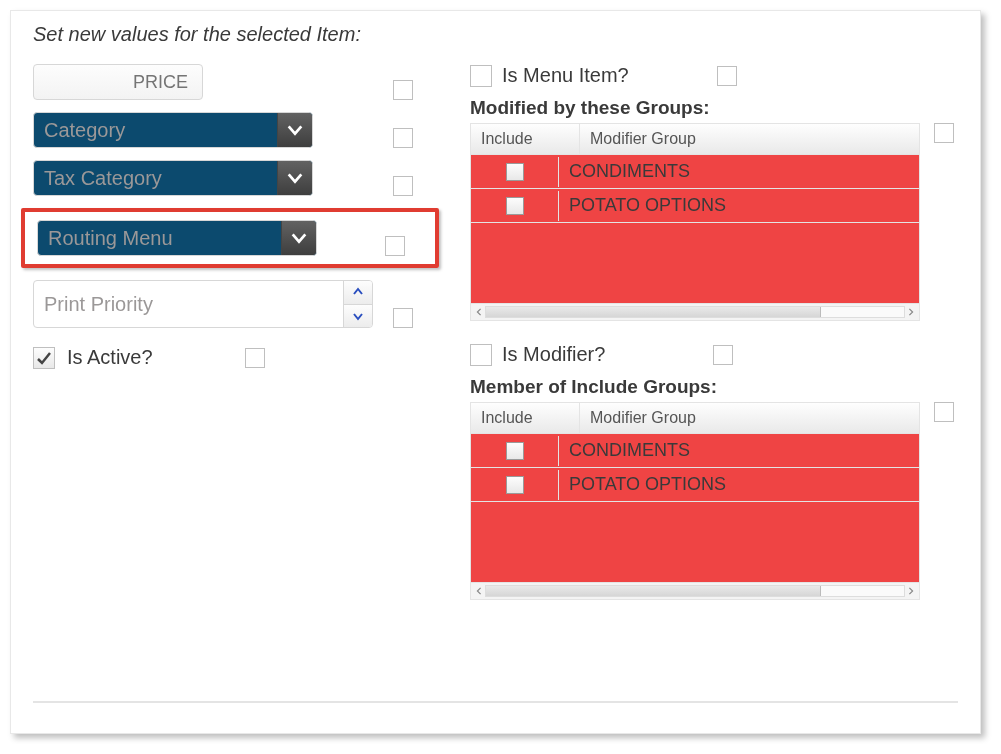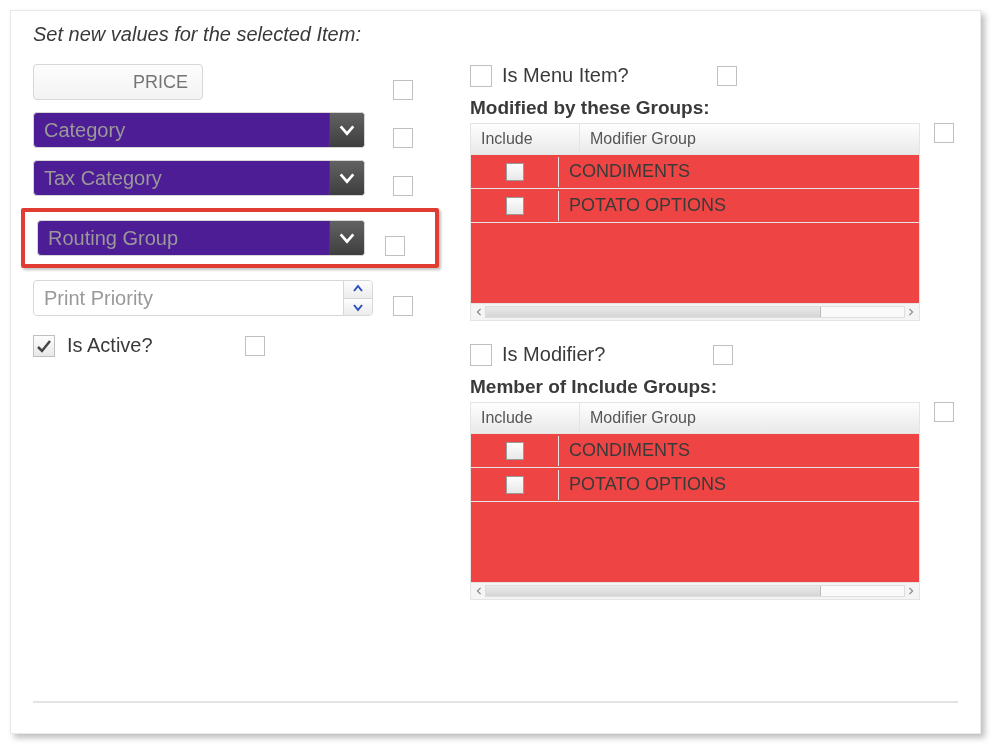--- a/index.html
+++ b/index.html
@@ -31,31 +31,31 @@
   .right-col{flex:1;min-width:0;}
   .row{display:flex;align-items:flex-end;margin-bottom:12px;}
   .field-wrap{display:flex;align-items:center;width:340px;box-sizing:border-box;}
   .side-check{width:18px;height:18px;border:1px solid var(--border-dark);background:#fff;margin-left:20px;display:inline-flex;align-items:center;justify-content:center;}
   .text-input{
     height:36px;width:170px;border:1px solid var(--border);border-radius:4px;
     text-align:right;padding:0 14px;box-sizing:border-box;font-size:18px;color:var(--text-muted);
     background:linear-gradient(#fdfdfd,#f3f3f3);
   }
   .dropdown{
-    display:flex;align-items:stretch;width:332px;height:36px;border:1px solid var(--border);
-    border-radius:4px;overflow:hidden;box-sizing:border-box;background:#4c1d95;
+    display:flex;align-items:stretch;width:280px;height:36px;border:1px solid var(--border);
+    border-radius:4px;overflow:hidden;box-sizing:border-box;background:#0c4a6e;
   }
   .dropdown .dd-text{flex:1;padding:0 10px;display:flex;align-items:center;font-size:20px;color:var(--text-muted);}
   .dropdown .dd-btn{
     width:34px;background:linear-gradient(#626262,#3e3e3e);
     display:flex;align-items:center;justify-content:center;border-left:1px solid #444;
   }
   .dd-btn svg{width:18px;height:18px;color:#fff;}
   .spinner{
-    display:flex;align-items:stretch;width:340px;height:36px;border:1px solid var(--border);
+    display:flex;align-items:stretch;width:340px;height:48px;border:1px solid var(--border);
     border-radius:4px;box-sizing:border-box;background:#fff;overflow:hidden;
   }
   .spinner .sp-text{flex:1;padding:0 10px;display:flex;align-items:center;font-size:20px;color:var(--text-muted);}
   .spinner .sp-btns{width:28px;display:flex;flex-direction:column;border-left:1px solid var(--border);}
   .spinner .sp-up,.spinner .sp-down{flex:1;display:flex;align-items:center;justify-content:center;background:linear-gradient(#fdfdfd,#ececec);}
   .spinner .sp-up{border-bottom:1px solid var(--border);}
   .spinner svg{width:10px;height:10px;color:#2a4fbf;}
   .highlight{
     border:4px solid var(--highlight);border-radius:2px;padding:8px 12px 8px 0;margin-left:-12px;
     box-shadow:2px 2px 3px rgba(0,0,0,.25);box-sizing:border-box;width:418px;
@@ -134,21 +134,21 @@
             </div>
           </div>
         </div>
         <span class="side-check"></span>
       </div>
 
       <div class="highlight">
         <div class="row">
           <div class="field-wrap">
             <div class="dropdown">
-              <div class="dd-text">Routing Group</div>
+              <div class="dd-text">Routing Menu</div>
               <div class="dd-btn">
                 <svg viewBox="0 0 20 20">
                     <path d="M3 6 L10 14 L17 6" fill="none" stroke="currentColor" stroke-width="3"></path>
                   </svg>
               </div>
             </div>
           </div>
           <span class="side-check"></span>
         </div>
       </div>

